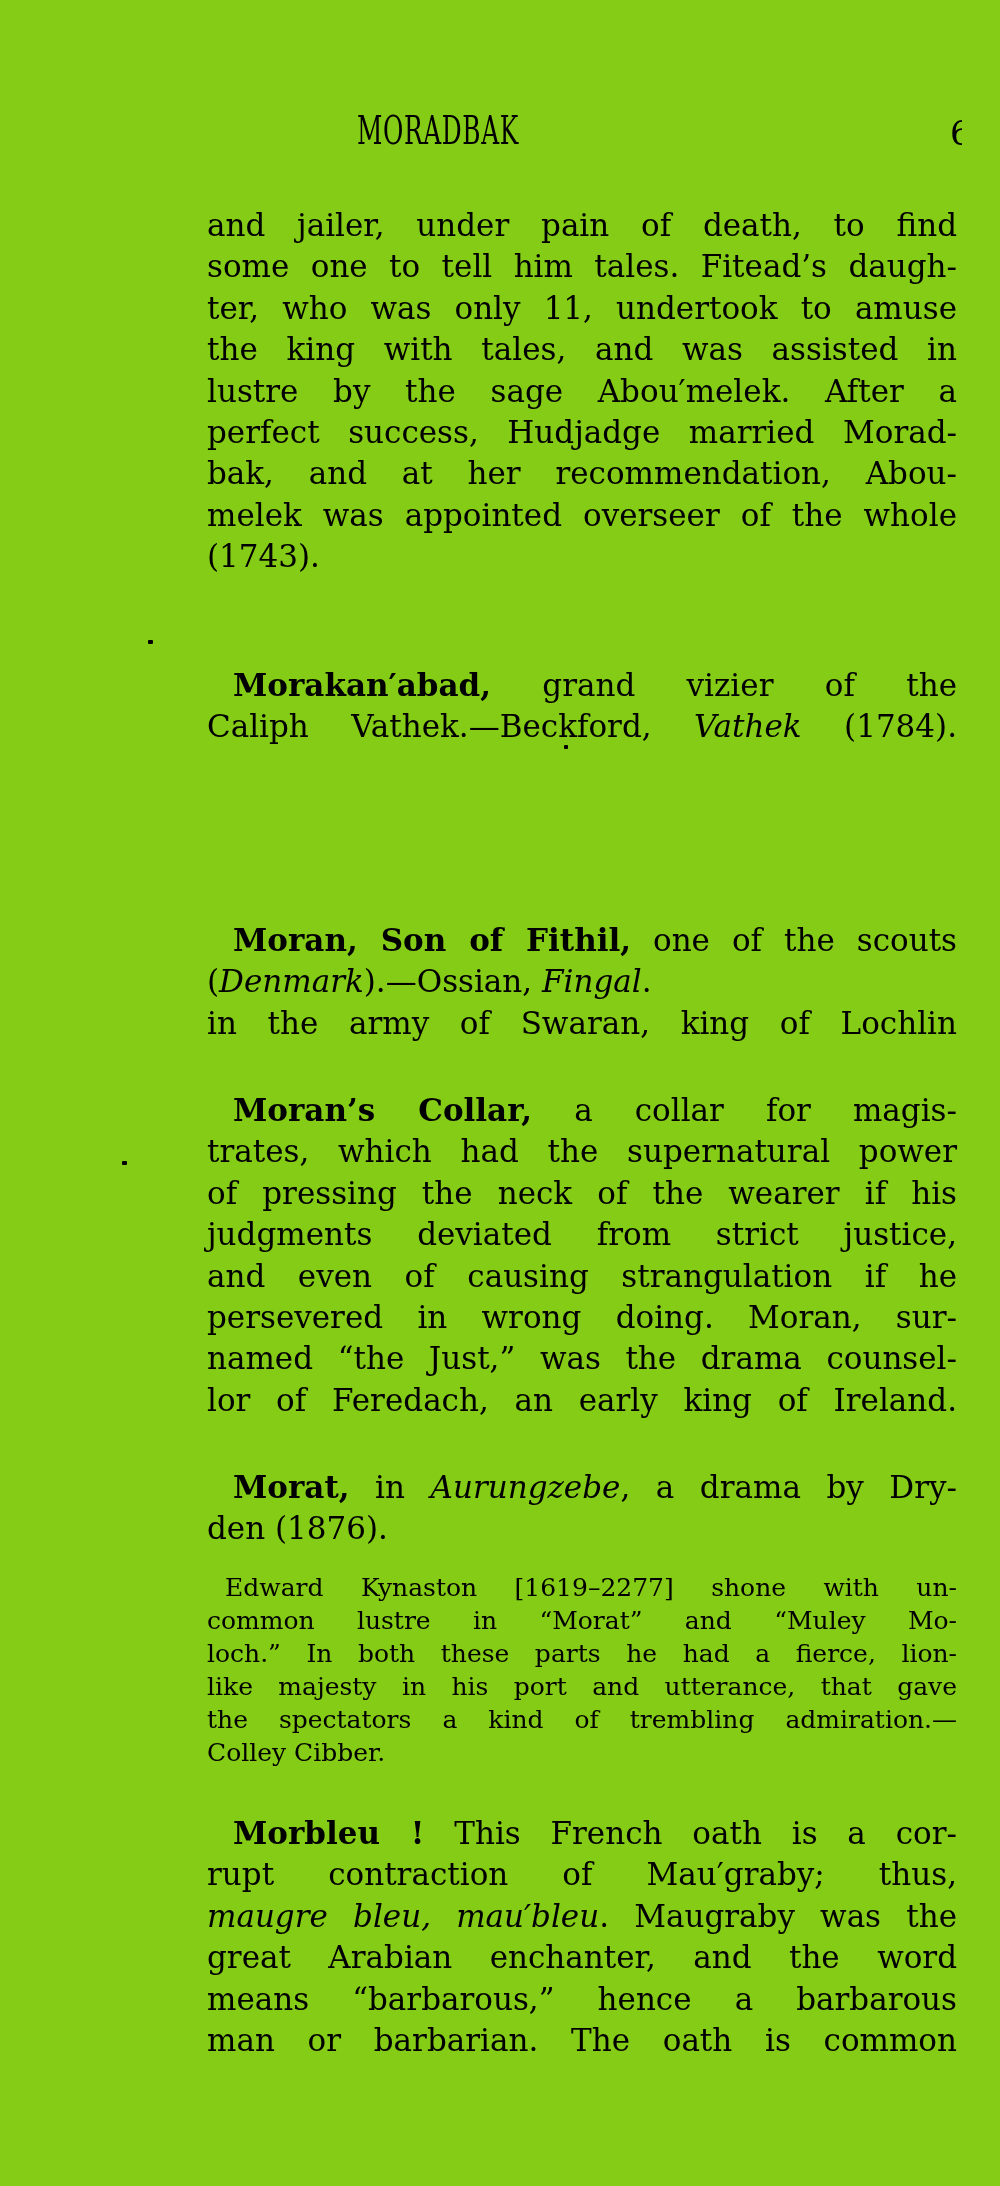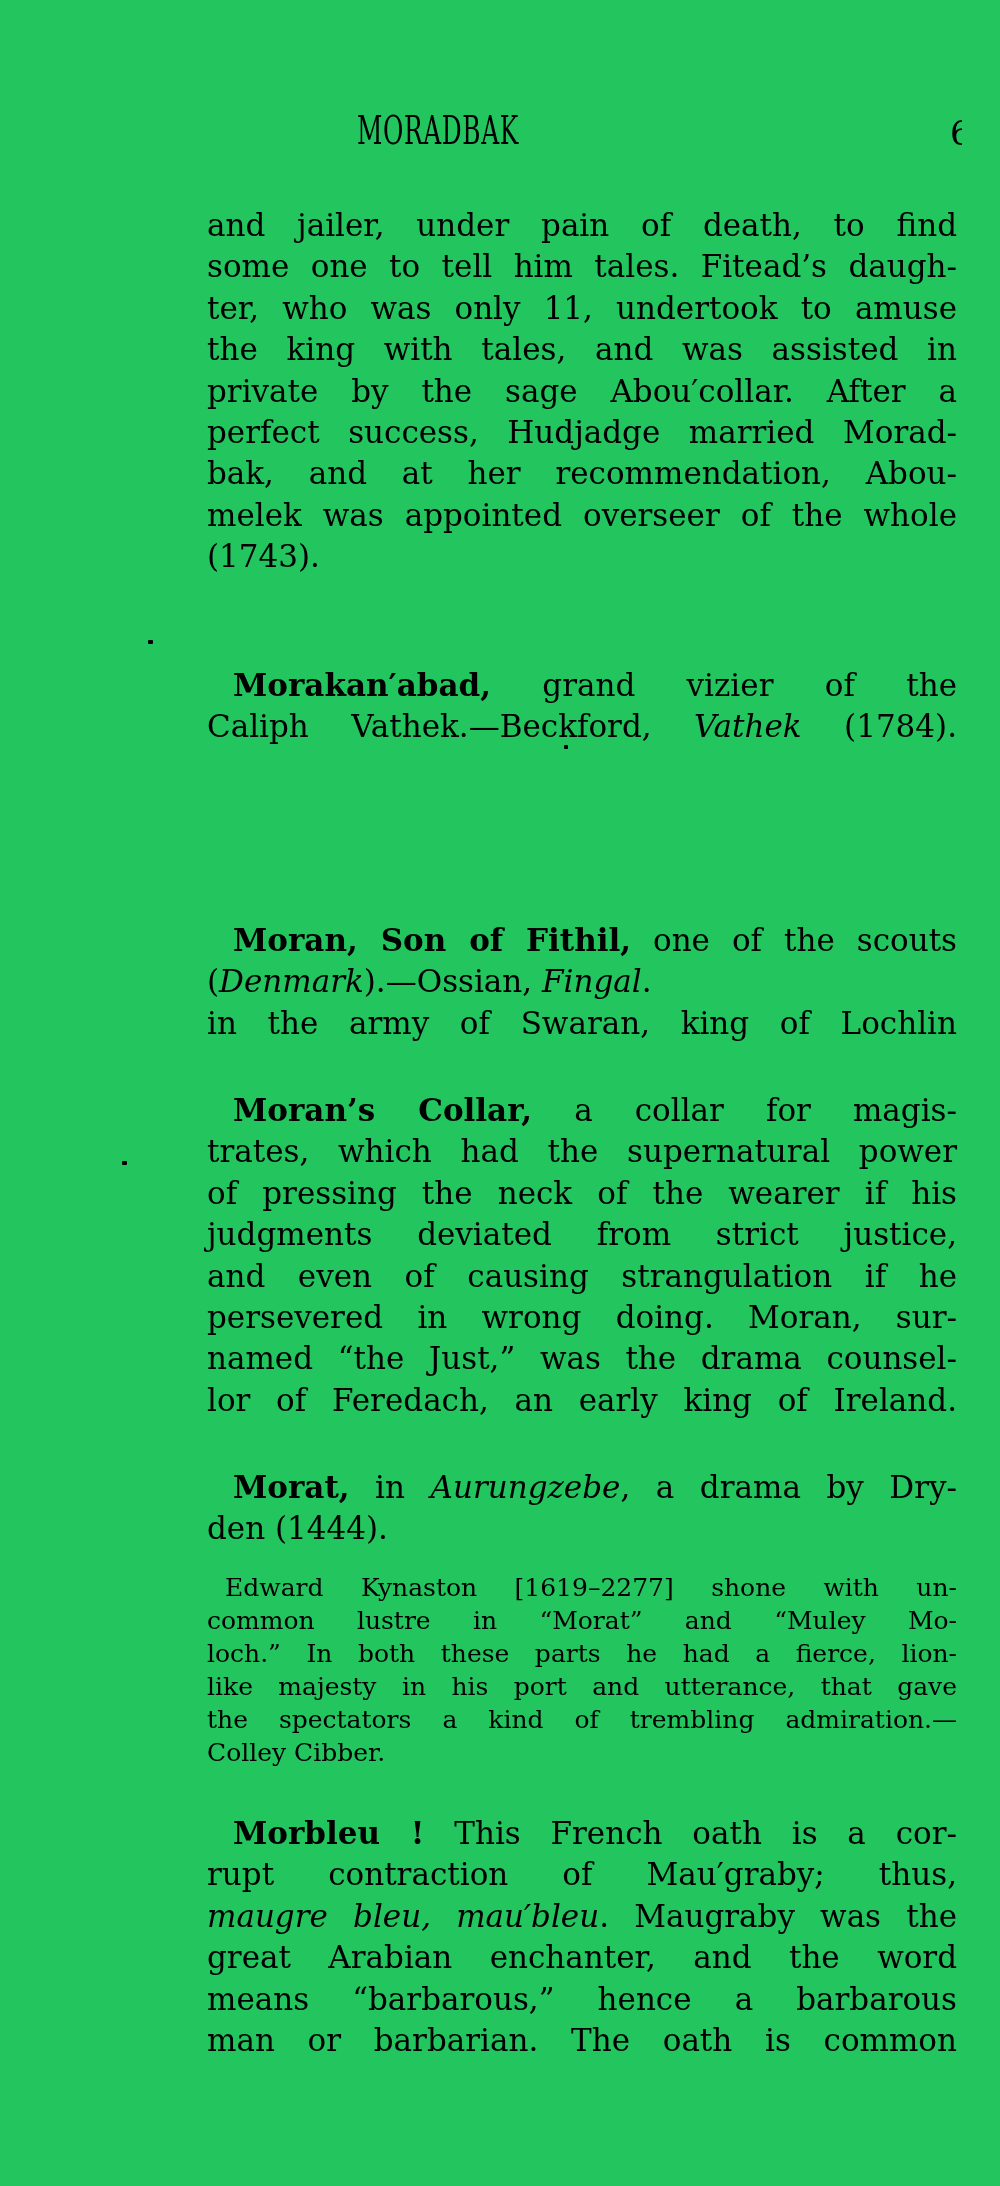--- a/index.html
+++ b/index.html
@@ -1,20 +1,20 @@
 <!DOCTYPE html>
 <html><head>
 <meta charset="utf-8">
 <style>
   html,body { margin:0; padding:0; background:#e8e8e8; }
   .page {
     position:relative;
     width:1000px; height:2186px;
     margin:0 auto;
-    background:#22c55e;
+    background:#84cc16;
     color:#000000;
     font-family:"DejaVu Serif","Liberation Serif",serif;
     overflow:hidden;
   }
   .running-head {
     position:absolute; left:357px; top:110px;
     font-size:40px; line-height:1;
     letter-spacing:1px;
     transform:scaleX(0.62);
     transform-origin:0 0;
@@ -50,21 +50,21 @@
   <div class="running-head">MORADBAK</div>
   <div class="page-num">
     <span>6</span>
   </div>
   <div class="text-column" id="text-column">
       <div class="para body" style="top: 187px;">
         <div class="line jl"><span>and jailer, under pain of death, to find</span></div>
         <div class="line jl"><span>some one to tell him tales. Fitead’s daugh-</span></div>
         <div class="line jl"><span>ter, who was only 11, undertook to amuse</span></div>
         <div class="line jl"><span>the king with tales, and was assisted in</span></div>
-        <div class="line jl"><span>private by the sage Abou′collar. After a</span></div>
+        <div class="line jl"><span>lustre by the sage Abou′melek. After a</span></div>
         <div class="line jl"><span>perfect success, Hudjadge married Morad-</span></div>
         <div class="line jl"><span>bak, and at her recommendation, Abou-</span></div>
         <div class="line jl"><span>melek was appointed overseer of the whole</span></div>
         <div class="line"><span>(1743).</span></div>
       </div>
       <div class="para body" style="top: 647px;">
         <div class="line jl indent"><span class="b">Morakan′abad,</span><span> grand vizier of the</span></div>
         <div class="line jl"><span>Caliph Vathek.—Beckford, </span><span class="i">Vathek</span><span> (1784).</span></div>
       </div>
       <div class="para body" style="top: 902px;">
@@ -77,21 +77,21 @@
         <div class="line jl"><span>trates, which had the supernatural power</span></div>
         <div class="line jl"><span>of pressing the neck of the wearer if his</span></div>
         <div class="line jl"><span>judgments deviated from strict justice,</span></div>
         <div class="line jl"><span>and even of causing strangulation if he</span></div>
         <div class="line jl"><span>persevered in wrong doing. Moran, sur-</span></div>
         <div class="line jl"><span>named “the Just,” was the drama counsel-</span></div>
         <div class="line jl"><span>lor of Feredach, an early king of Ireland.</span></div>
       </div>
       <div class="para body" style="top: 1449px;">
         <div class="line jl indent"><span class="b">Morat,</span><span> in </span><span class="i">Aurungzebe</span><span>, a drama by Dry-</span></div>
-        <div class="line"><span>den (1444).</span></div>
+        <div class="line"><span>den (1876).</span></div>
       </div>
       <div class="para small" style="top: 1553px;">
         <div class="line jl indent"><span>Edward Kynaston [1619–2277] shone with un-</span></div>
         <div class="line jl"><span>common lustre in “Morat” and “Muley Mo-</span></div>
         <div class="line jl"><span>loch.” In both these parts he had a fierce, lion-</span></div>
         <div class="line jl"><span>like majesty in his port and utterance, that gave</span></div>
         <div class="line jl"><span>the spectators a kind of trembling admiration.—</span></div>
         <div class="line"><span>Colley Cibber.</span></div>
       </div>
       <div class="para body" style="top: 1795px;">

